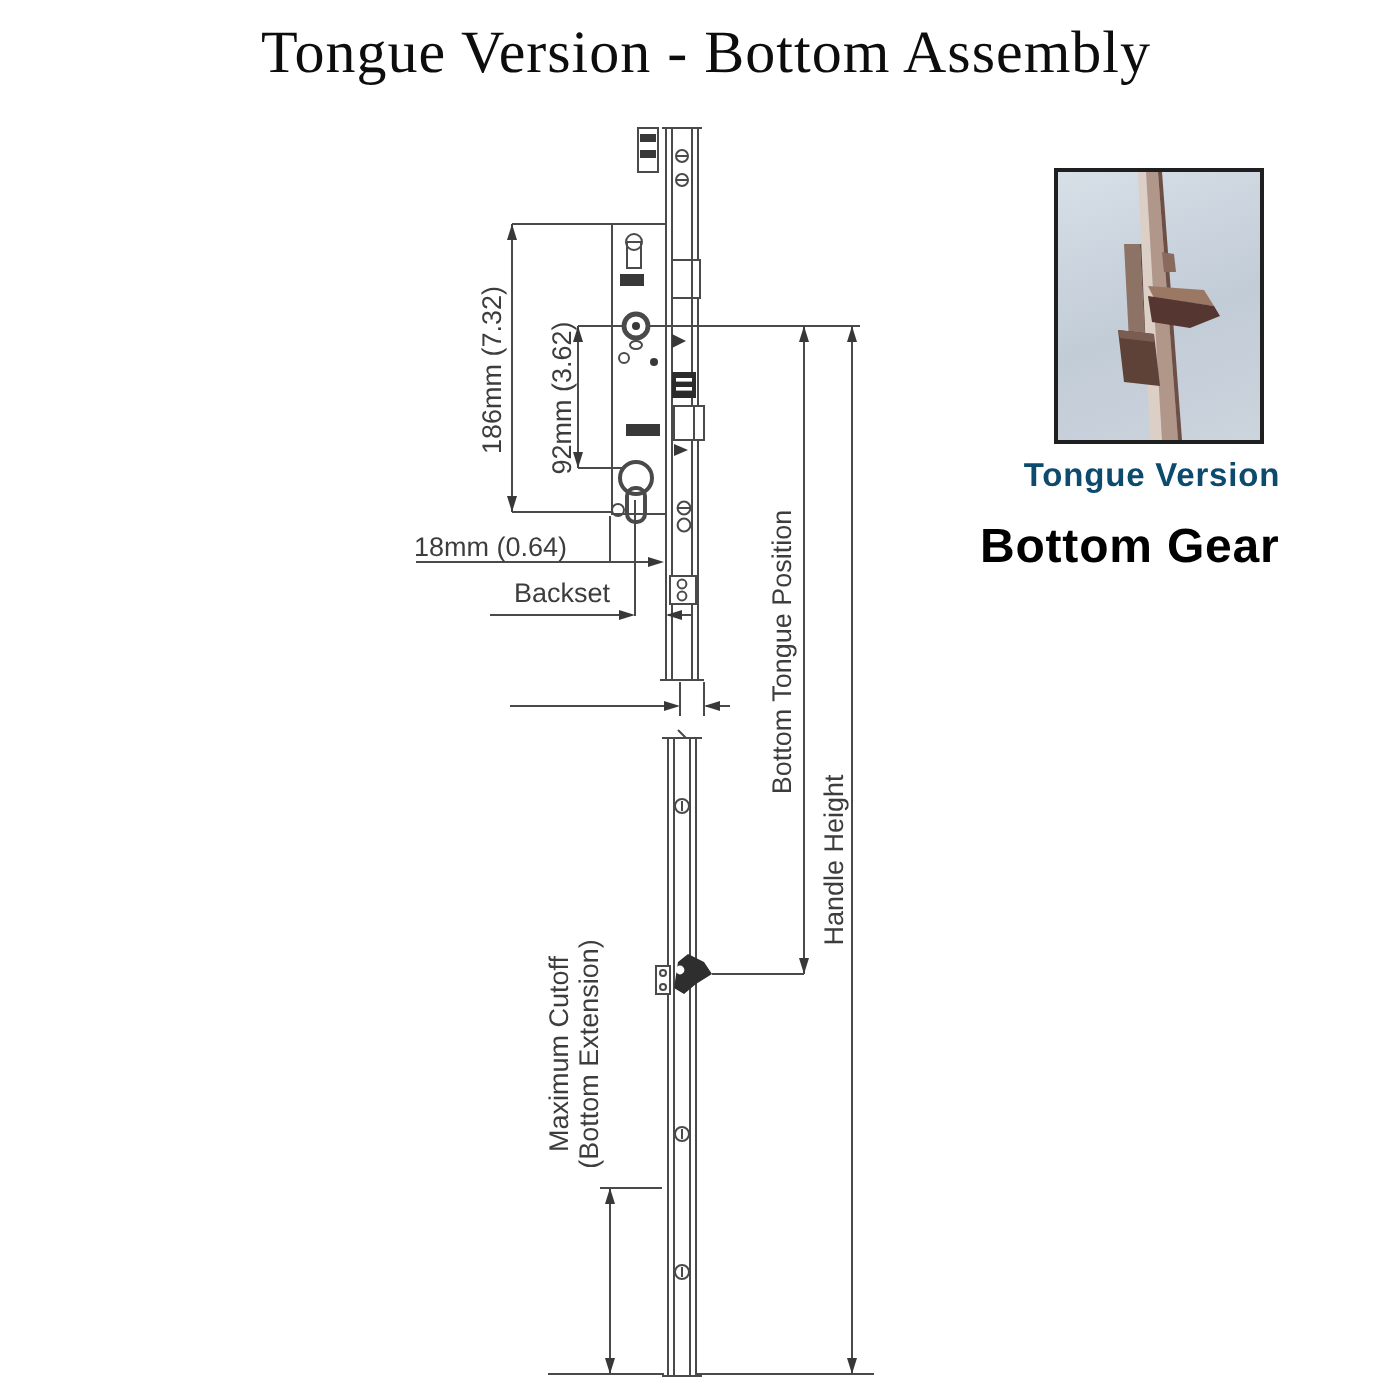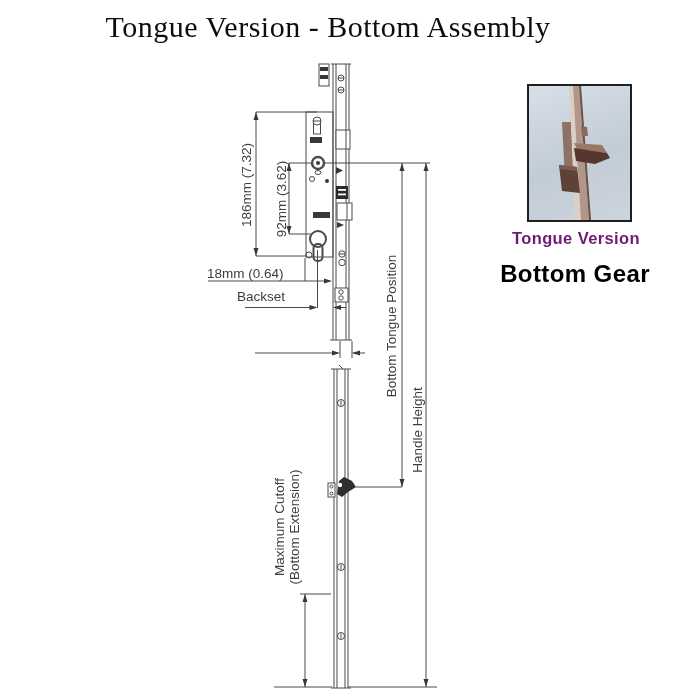--- a/index.html
+++ b/index.html
@@ -4,44 +4,44 @@
 <style>
   html,body { margin:0; padding:0; background:#ffffff; }
   .stage {
     position:relative; width:700px; height:700px;
     background:#ffffff; overflow:hidden;
     font-family:"Liberation Sans", sans-serif;
   }
   .title {
     position:absolute; left:0; top:10px; width:656px;
     text-align:center; font-family:"Liberation Serif", serif;
-    font-size:30px; font-weight:400; color:#0d0d0d; letter-spacing:0.5px;
+    font-size:30px; font-weight:400; color:#0d0d0d; letter-spacing:0.5px;padding-left:25px;
   }
   svg.drawing { position:absolute; left:0; top:0; }
   .lbl {
     position:absolute; color:#3d3d3d; font-size:13.5px; line-height:15px;
     white-space:nowrap;
   }
   .rot {
     transform:translate(-50%,-50%) rotate(-90deg);
     transform-origin:center center; text-align:center;
   }
   .ctr { text-align:center; }
   .lbl span { display:block; }
   .photo {
     position:absolute; left:527px; top:84px; width:101px; height:134px;
     border:2px solid #1f1f1f; box-sizing:content-box;
     background:linear-gradient(160deg,#d7dfe7 0%,#c2ccd7 55%,#ccd4dd 100%);
   }
   .caption-top {
     position:absolute; left:495px; top:229px; width:162px; text-align:center;
-    font-size:16.5px; font-weight:700; color:#701a75; letter-spacing:0.4px;
+    font-size:16.5px; font-weight:700; color:#0c4a6e; letter-spacing:0.4px;
   }
   .caption-bottom {
-    position:absolute; left:490px; top:260px; width:170px; text-align:center;
+    position:absolute; left:490px; top:260px; width:170px; text-align:left;
     font-size:24px; font-weight:700; color:#000000; letter-spacing:0.4px;
   }
 </style>
 </head>
 <body>
 
 <div class="stage">
 
   <div class="title">Tongue Version - Bottom Assembly</div>
 
@@ -145,21 +145,21 @@
       <polygon points="332,350.5 332,355.5 340,353"></polygon>
       <polygon points="360,350.5 360,355.5 352,353"></polygon>
       <polygon points="302.5,602 307.5,602 305,594"></polygon>
       <polygon points="302.5,679 307.5,679 305,687"></polygon>
     </g>
   </svg>
 
   <div class="lbl rot" style="left:246px; top:185px;">186mm (7.32)</div>
   <div class="lbl rot" style="left:281px; top:199px;">92mm (3.62)</div>
   <div class="lbl" style="left:207px; top:266px;">18mm (0.64)</div>
-  <div class="lbl" style="left:237px; top:289px;">Backset</div>
+  <div class="lbl" style="left:257px; top:289px;">Backset</div>
   <div class="lbl rot" style="left:391px; top:326px;">Bottom Tongue Position</div>
   <div class="lbl rot" style="left:417px; top:430px;">Handle Height</div>
   <div class="lbl rot" style="left:287px; top:527px;">
     <span>Maximum Cutoff</span>
     <span>(Bottom Extension)</span>
   </div>
 
   <div class="photo">
     <svg width="101" height="134" viewBox="0 0 101 134">
       <g stroke="none">

